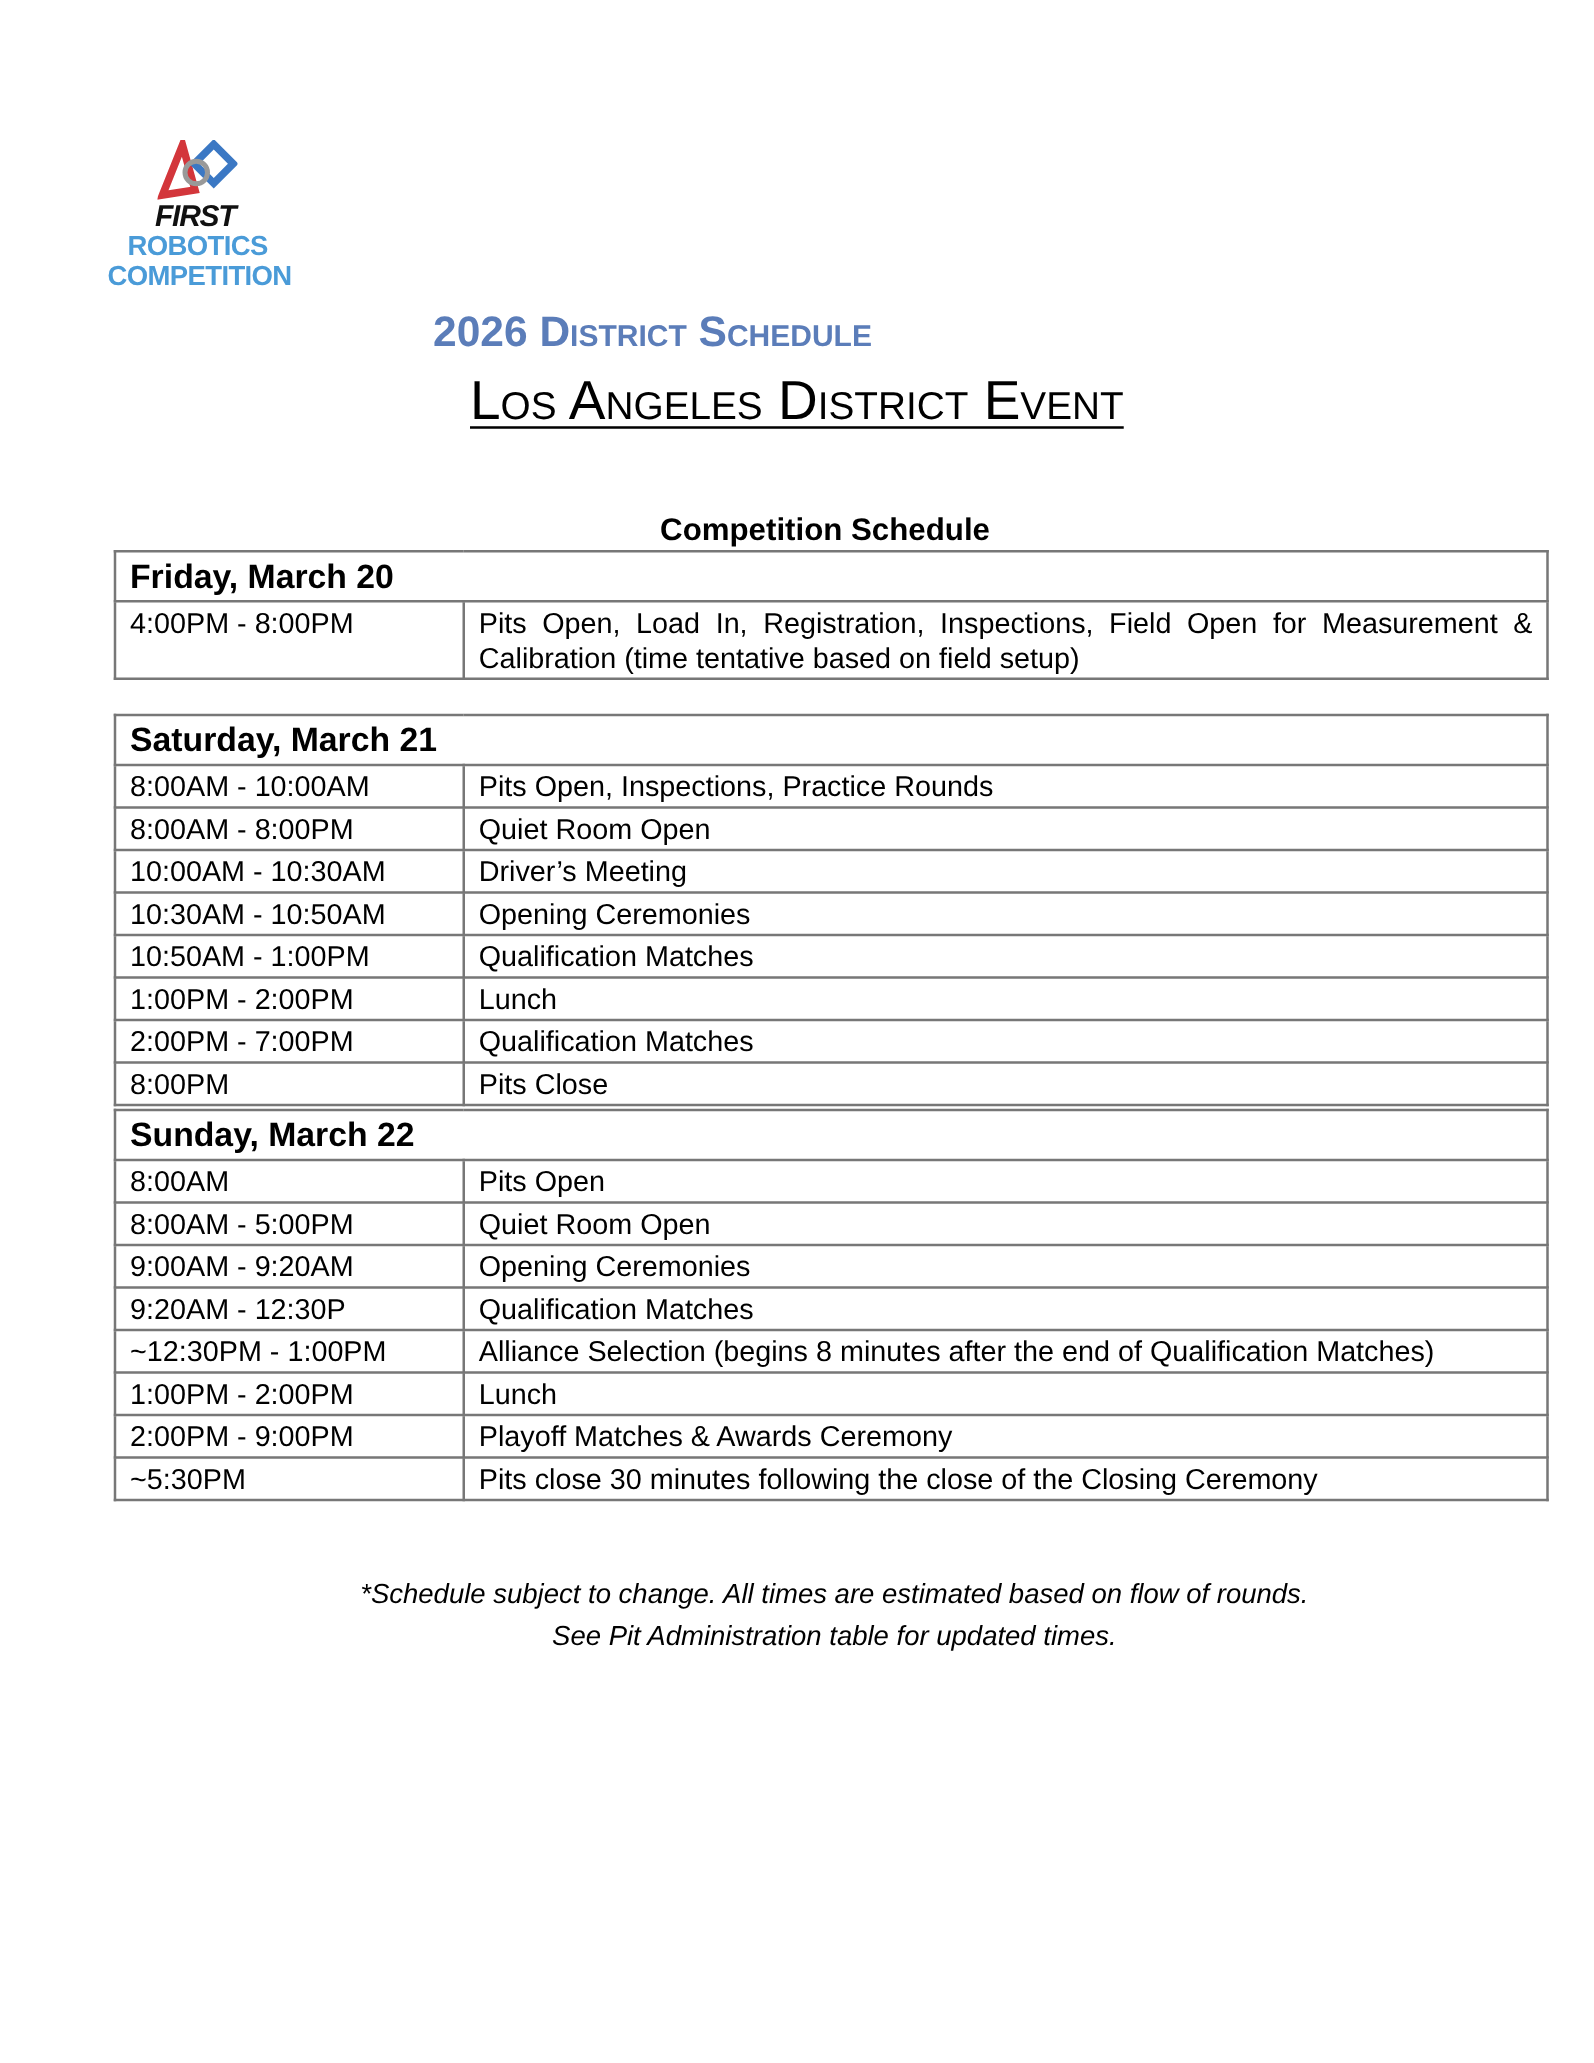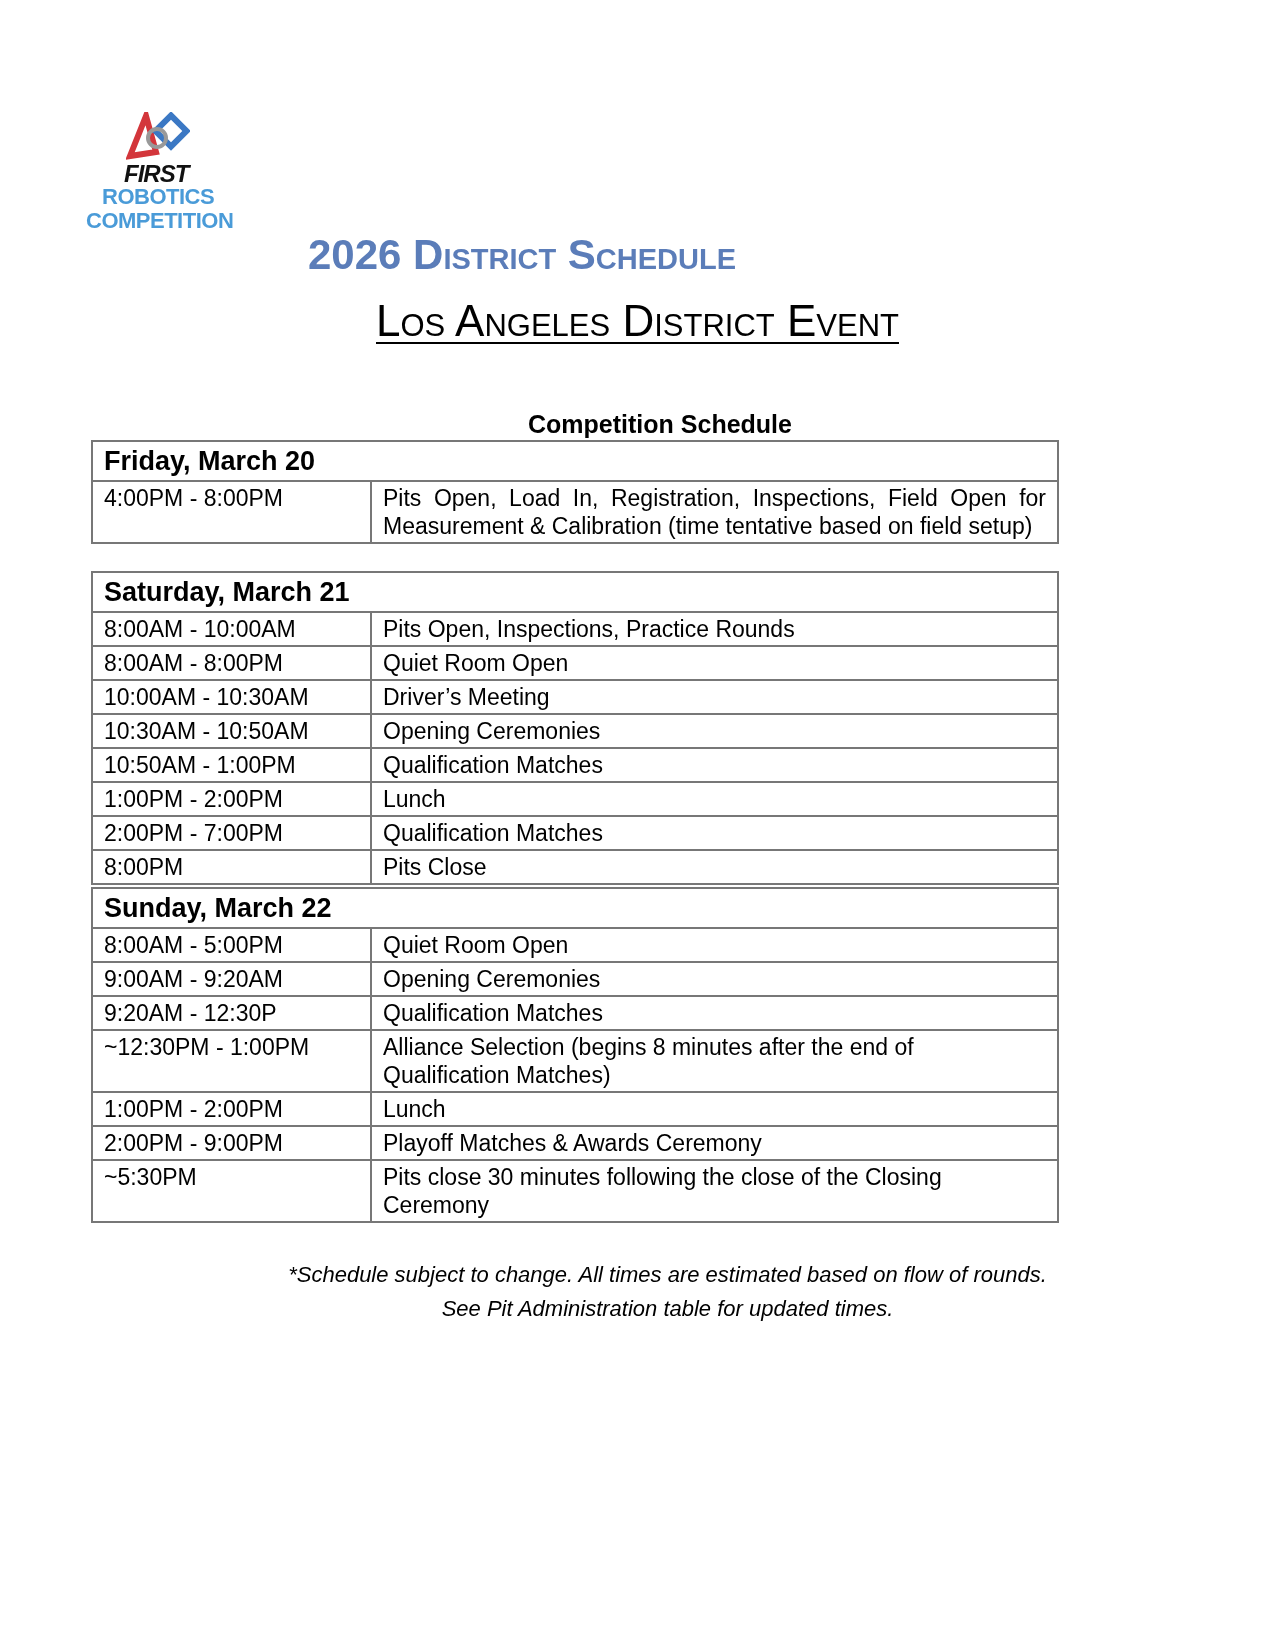--- a/index.html
+++ b/index.html
@@ -2,25 +2,25 @@
 <html><head>
 <meta charset="utf-8">
 <style>
   html, body { margin:0; padding:0; background:#fff; }
   body { width:1275px; height:1650px; position:relative; font-family:"Liberation Sans", sans-serif; color:#000; overflow:hidden; }
   .logo { position:absolute; left:86px; top:112px; width:150px; height:130px; }
   .logo svg { position:absolute; left:40px; top:0; }
   .logo .first { position:absolute; left:38px; top:48px; font-weight:bold; font-style:italic; font-size:24px; letter-spacing:-1px; color:#111; }
   .logo .rob { position:absolute; left:16px; top:72px; font-weight:bold; font-size:22px; color:#4a9bd8; letter-spacing:-0.5px; }
   .logo .comp { position:absolute; left:0; top:96px; font-weight:bold; font-size:22px; color:#4a9bd8; letter-spacing:-0.5px; }
-  .title1 { position:absolute; top:231px; left:0; width:1044px; text-align:center; font-weight:bold; font-size:42px; color:#5b7db9; font-variant:small-caps; }
+  .title1 { position:absolute; top:247px; left:0; width:1044px; text-align:center; font-weight:bold; font-size:34px; color:#5b7db9; font-variant:small-caps; }
   .title2 { position:absolute; top:296px; left:0; width:1275px; text-align:center; font-size:44px; font-variant:small-caps; }
   .title2 span { text-decoration:underline; text-decoration-thickness:2px; text-underline-offset:6px; }
   .section-title { position:absolute; top:410px; left:0; width:1320px; text-align:center; font-weight:bold; font-size:25px; }
-  table { position:absolute; left:91px; width:968px; border-collapse:collapse; font-size:23px; }
+  table { position:absolute; left:91px; width:1148px; border-collapse:collapse; font-size:23px; }
   td { border:2px solid #777; padding:2px 11px; vertical-align:top; line-height:28px; }
   td.time { width:255px; }
   td.day { font-weight:bold; font-size:27px; line-height:34px; }
   td.desc { text-align:justify; }
   .note { position:absolute; left:0; width:1275px; text-align:center; font-style:italic; font-size:22px;margin-left:30px; }
 </style>
 </head>
 <body>
 
 <div class="logo">
@@ -90,20 +90,24 @@
       </tr>
 </tbody>
   </table>
 
 <table style="top:887px;">
   <tbody>
       <tr>
         <td class="day" colspan="2">Sunday, March 22</td>
       </tr>
   <tr>
+        <td class="time">8:00AM</td>
+        <td>Pits Open</td>
+      </tr>
+  <tr>
         <td class="time">8:00AM - 5:00PM</td>
         <td>Quiet Room Open</td>
       </tr>
   <tr>
         <td class="time">9:00AM - 9:20AM</td>
         <td>Opening Ceremonies</td>
       </tr>
   <tr>
         <td class="time">9:20AM - 12:30P</td>
         <td>Qualification  Matches</td>

